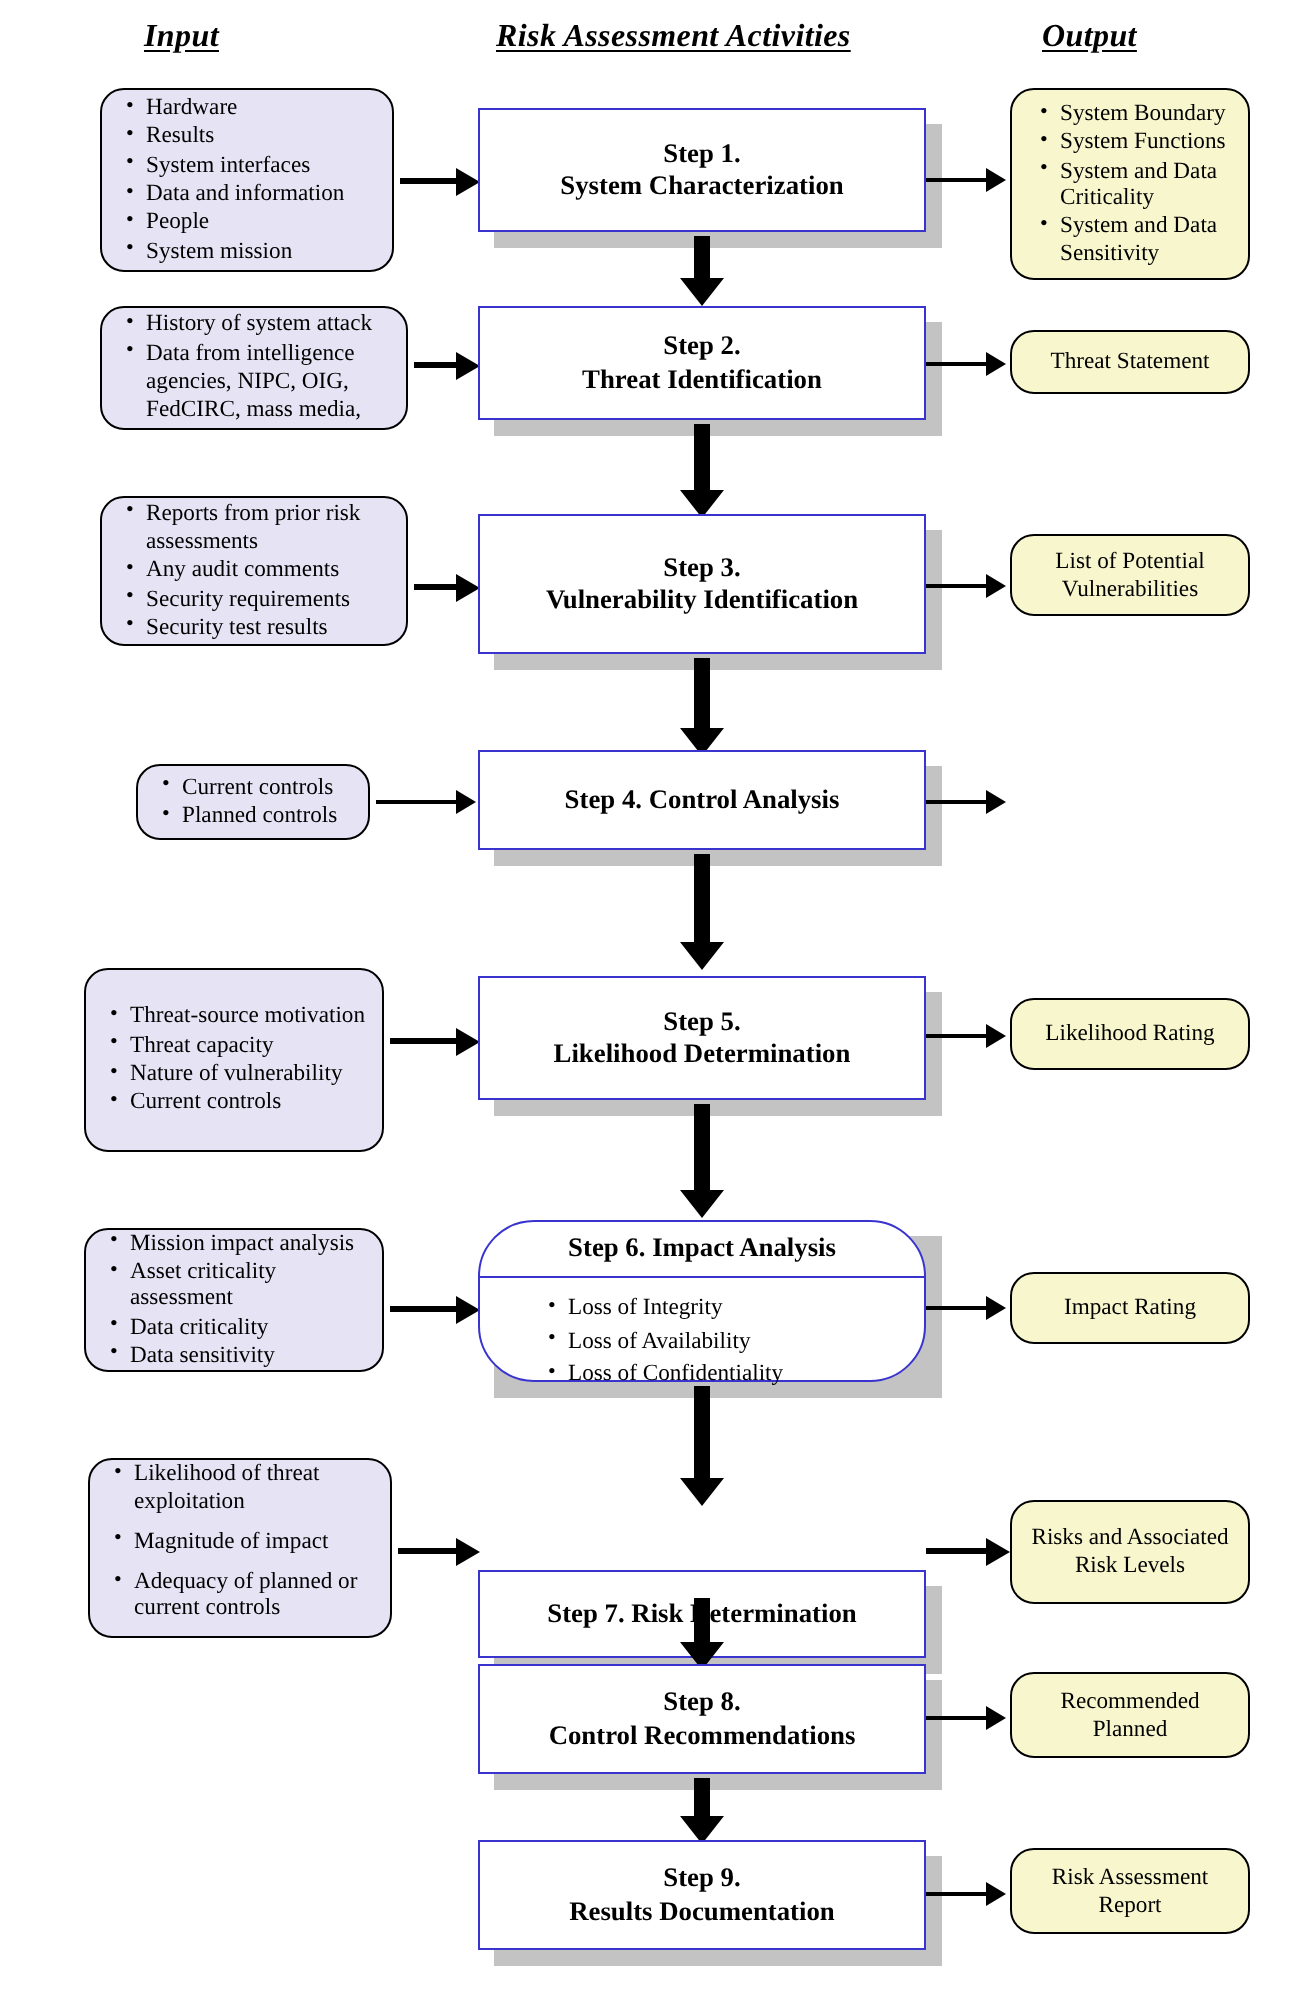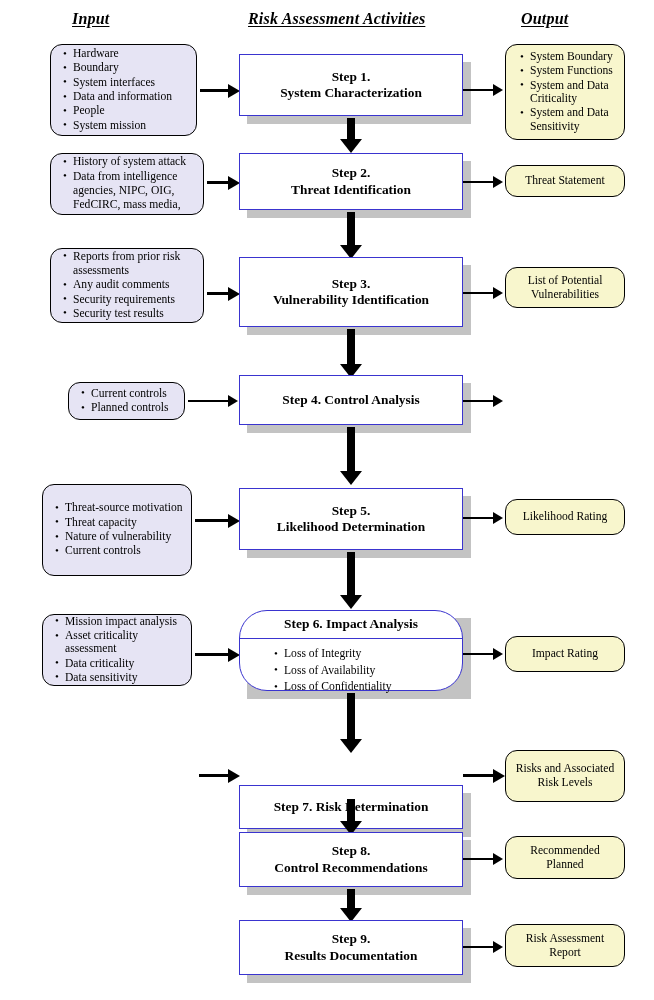--- a/index.html
+++ b/index.html
@@ -153,21 +153,21 @@
 
 <div id="canvas">
 
   <div id="hdr-input" class="col-header">Input</div>
   <div id="hdr-center" class="col-header">Risk Assessment Activities</div>
   <div id="hdr-output" class="col-header">Output</div>
 
   <div class="side-box input-box" style="left:50px; top:44px; width:147px; height:92px;">
     <ul class="bullets">
       <li>Hardware</li>
-      <li>Boundary</li>
+      <li>Results</li>
       <li>System interfaces</li>
       <li>Data and information</li>
       <li>People</li>
       <li>System mission</li>
     </ul>
   </div>
 
   <div class="arrow-h thick" style="left:200px; top:89px; width:29px;"></div>
 
   <div class="step-wrap" style="left:239px; top:54px; width:224px; height:62px;">
@@ -318,20 +318,29 @@
   </div>
 
   <div class="arrow-h" style="left:463px; top:653px; width:31px;"></div>
 
   <div class="side-box output-box" style="left:505px; top:636px; width:120px; height:36px;">
     <div class="out-text">Impact Rating</div>
   </div>
 
   <div class="arrow-v" style="left:347px; top:693px; height:47px;"></div>
 
+  <div class="side-box input-box" style="left:44px; top:729px; width:152px; height:90px;">
+    <ul class="bullets spaced">
+      <li style="margin-bottom:0;">Likelihood of threat</li>
+      <li class="cont">exploitation</li>
+      <li>Magnitude of impact</li>
+      <li style="margin-bottom:0;">Adequacy of planned or</li>
+      <li class="cont">current controls</li>
+    </ul>
+  </div>
 
   <div class="arrow-h thick" style="left:199px; top:774px; width:30px;"></div>
 
   <div class="step-wrap" style="left:239px; top:785px; width:224px; height:44px;">
     <div class="step-shadow"></div>
     <div class="step-box">
       <div class="step-title">Step 7.  Risk Determination</div>
     </div>
   </div>
 

